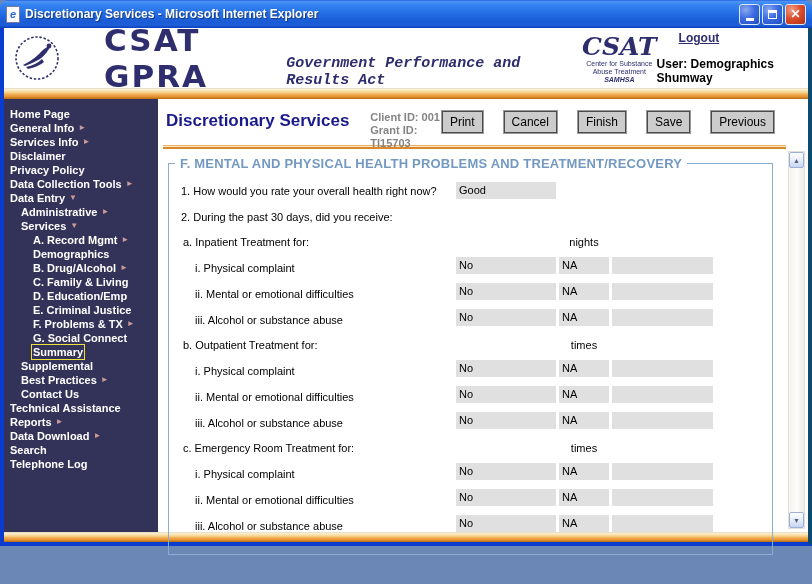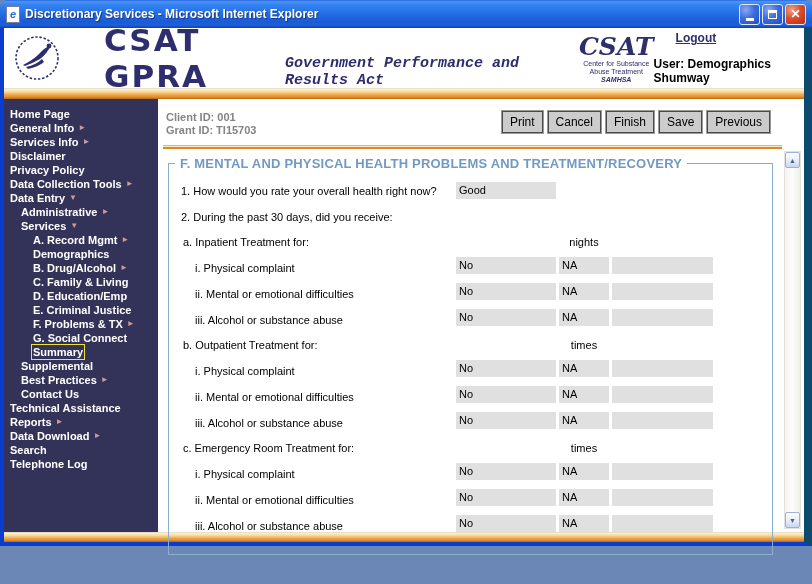--- a/index.html
+++ b/index.html
@@ -19,21 +19,21 @@
   .tb-btns{ display:flex; gap:2px; }
   .tb-btn{ width:21px; height:21px; border-radius:3px; border:1px solid #DCE8FB;
     display:flex; align-items:center; justify-content:center; }
   .tb-min,.tb-max{ background:radial-gradient(circle at 30% 25%, #8BA9EF 0%, #3D6DE0 45%, #1F4DC2 100%); }
   .tb-close{ background:radial-gradient(circle at 30% 25%, #F0A088 0%, #DD4F2E 45%, #B22F0E 100%);
     color:#fff; font-size:12px; font-weight:bold; line-height:12px; }
   .glyph-min{ width:8px; height:3px; background:#fff; margin-top:10px; }
   .glyph-max{ width:9px; height:9px; border:1px solid #fff; border-top:3px solid #fff; }
 
   
-  .frame{ height:518px; border-left:4px solid #0A3DCF; border-right:8px solid #0c4a6e; border-bottom:4px solid #0A3DCF;
+  .frame{ height:518px; border-left:4px solid #0A3DCF; border-right:4px solid #0c4a6e; border-bottom:4px solid #0A3DCF;
     background:#fff; display:flex; flex-direction:column; }
 
   
   .banner{ height:60px; background:#fff; display:flex; align-items:center; overflow:hidden; }
   .hhs-logo{ margin-left:10px; flex:0 0 auto; }
   .brand{ margin-left:44px; font-size:31px; font-weight:bold; color:#2E2E6E; letter-spacing:2px;
     font-family:"DejaVu Sans", sans-serif; }
   .tagline{ margin-left:14px; margin-top:28px; font-size:15px; font-weight:bold; font-style:italic;
     color:#2E2E6E; font-family:Liberation Mono, monospace; }
   .csat-logo{ margin-left:26px; text-align:center; line-height:1; flex:0 0 auto; }
@@ -56,21 +56,21 @@
     white-space:nowrap; cursor:pointer; }
   .ind0{ padding-left:6px; } .ind1{ padding-left:17px; } .ind2{ padding-left:29px; }
   .nav-arrow{ color:#CC9999; font-size:8px; margin-left:4px; line-height:8px; }
   .nav-item.hl .nav-label{ outline:1px solid #EDE23A; outline-offset:1px; }
 
   
   .content{ flex:1; background:#fff; position:relative; min-width:0; }
   .content-header{ height:46px; display:flex; align-items:flex-start; padding:12px 8px 0 8px; }
   .page-title{ width:258px; font-size:17px; font-weight:bold; color:#1A1A8C; }
   .ids{ font-size:11px; font-weight:bold; color:#848484; line-height:13px; }
-  .toolbar{ margin-left:auto; margin-right:26px; display:flex; gap:5px; }
+  .toolbar{ margin-left:auto; margin-right:26px; display:flex; gap:21px; }
   .btn{ background:#CCCCCC; border:1px solid #4A4A4A; outline:1px solid #9A9A9A; font-size:12px;
     font-family:"Liberation Sans", sans-serif; padding:3px 7px; height:22px; cursor:pointer; }
   .divider{ height:4px; margin:0 22px 0 5px; border-top:1px solid #F0B060; border-bottom:2px solid #D8892B;
     background:#FBE8C8; }
 
   .fieldset{ margin:14px 0 0 10px; width:605px; height:392px; border:1px solid #8CAECE; position:relative; }
   .legend{ position:absolute; top:-8px; left:6px; background:#fff; padding:0 5px;
     color:#7399C2; font-size:13px; font-weight:bold; letter-spacing:0.2px;text-align:right; }
 
   .q1row{ margin-top:18px; display:flex; align-items:center; padding-left:12px; font-size:11px; }
@@ -231,20 +231,21 @@
         <div class="nav-item ind0">
             <span class="nav-label">Search</span>
           </div>
         <div class="nav-item ind0">
             <span class="nav-label">Telephone Log</span>
           </div>
       </div>
 
       <div class="content">
         <div class="content-header">
+          <div class="page-title">Discretionary Services</div>
           <div class="ids">
             <div>Client ID: 001</div>
             <div>Grant ID: TI15703</div>
           </div>
           <div class="toolbar">
             <button class="btn">Print</button>
             <button class="btn">Cancel</button>
             <button class="btn">Finish</button>
             <button class="btn">Save</button>
             <button class="btn">Previous</button>

